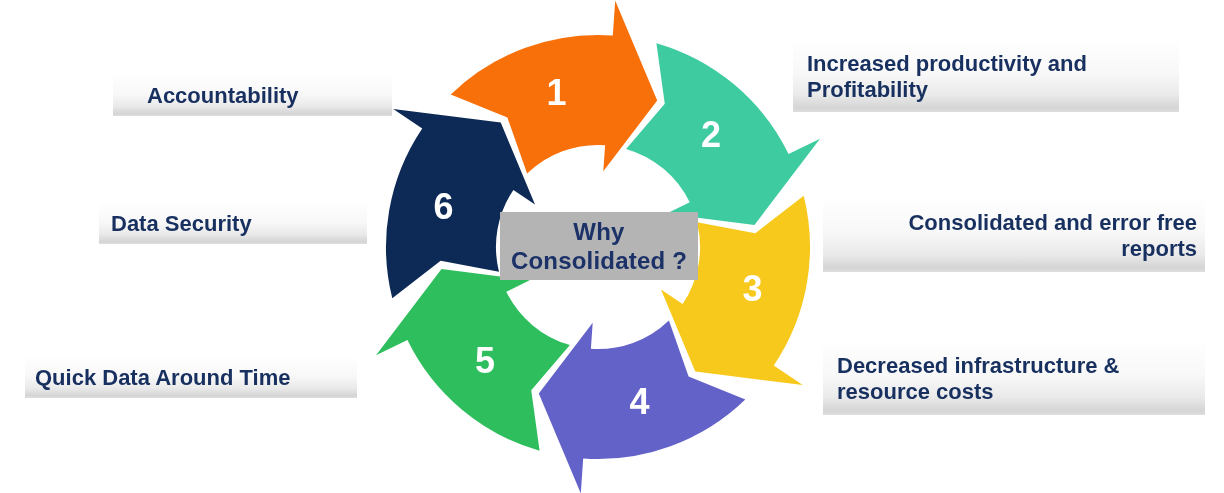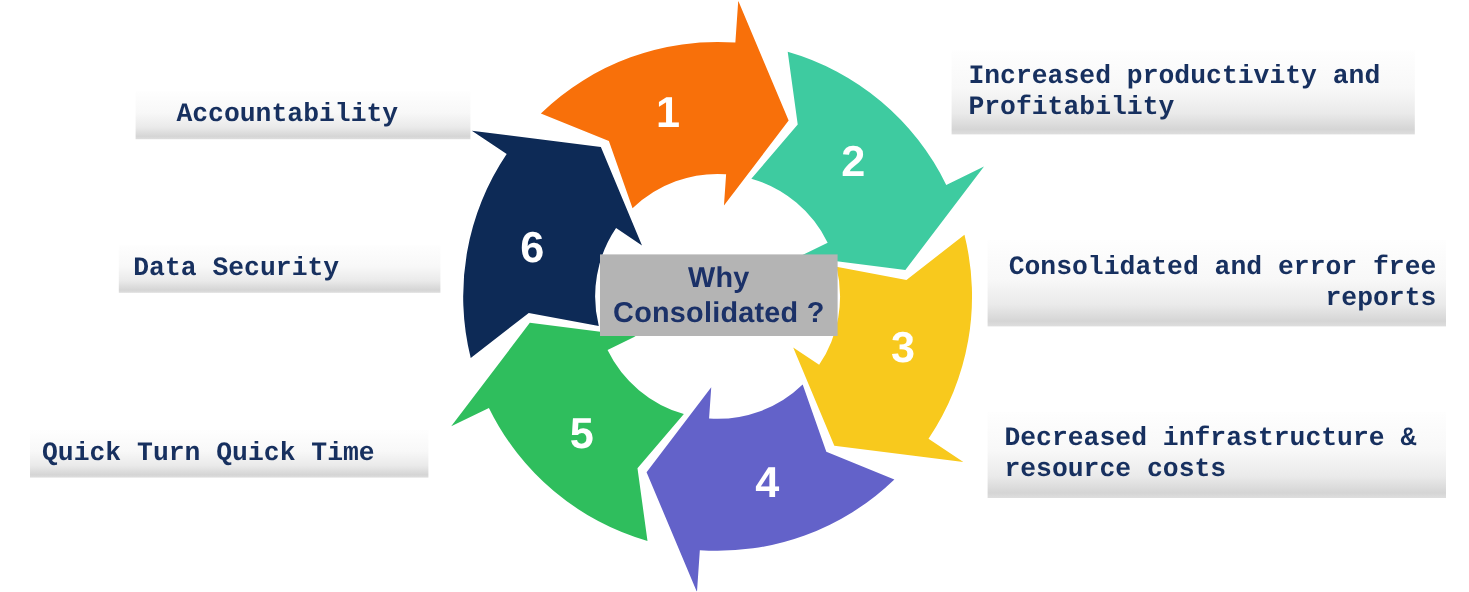--- a/index.html
+++ b/index.html
@@ -52,21 +52,20 @@
   .label-box{
     position:absolute;
     background:linear-gradient(180deg,#fefefe 0%,#f8f8f8 45%,#eaeaea 75%,#d5d5d5 94%,#dedede 100%);
     color:#17305f;
     font-size:22px;
     font-weight:700;
     line-height:26px;
     display:flex;
     align-items:center;
     box-sizing:border-box;
-    font-family:Liberation Mono, monospace;
   }
   .lbl-top-left    {left:113px; top:76px;  width:279px; height:40px; padding-left:34px;}
   .lbl-middle-left {left:99px;  top:204px; width:268px; height:40px; padding-left:12px;}
   .lbl-bottom-left {left:25px;  top:358px; width:332px; height:40px; padding-left:10px;}
   .lbl-top-right   {left:793px; top:42px;  width:386px; height:70px; padding-left:14px; padding-right:8px;}
   .lbl-middle-right{left:823px; top:200px; width:382px; height:72px; padding-left:14px; padding-right:8px;}
   .lbl-bottom-right{left:823px; top:343px; width:382px; height:72px; padding-left:14px; padding-right:8px;}
 </style>
 </head>
 <body>
@@ -95,21 +94,21 @@
 
   <div class="label-box lbl-top-left" style="color: rgb(23, 48, 95); text-align: center;">
     <span>Accountability</span>
   </div>
 
   <div class="label-box lbl-middle-left" style="color: rgb(23, 48, 95);">
     <span>Data Security</span>
   </div>
 
   <div class="label-box lbl-bottom-left" style="color: rgb(23, 48, 95);">
-    <span>Quick Turn Quick Time</span>
+    <span>Quick Data Around Time</span>
   </div>
 
   <div class="label-box lbl-top-right" style="color: rgb(23, 48, 95);">
     <span>Increased productivity and Profitability</span>
   </div>
 
   <div class="label-box lbl-middle-right" style="color: rgb(23, 48, 95); text-align: right;">
     <span>Consolidated and  error free reports</span>
   </div>
 

